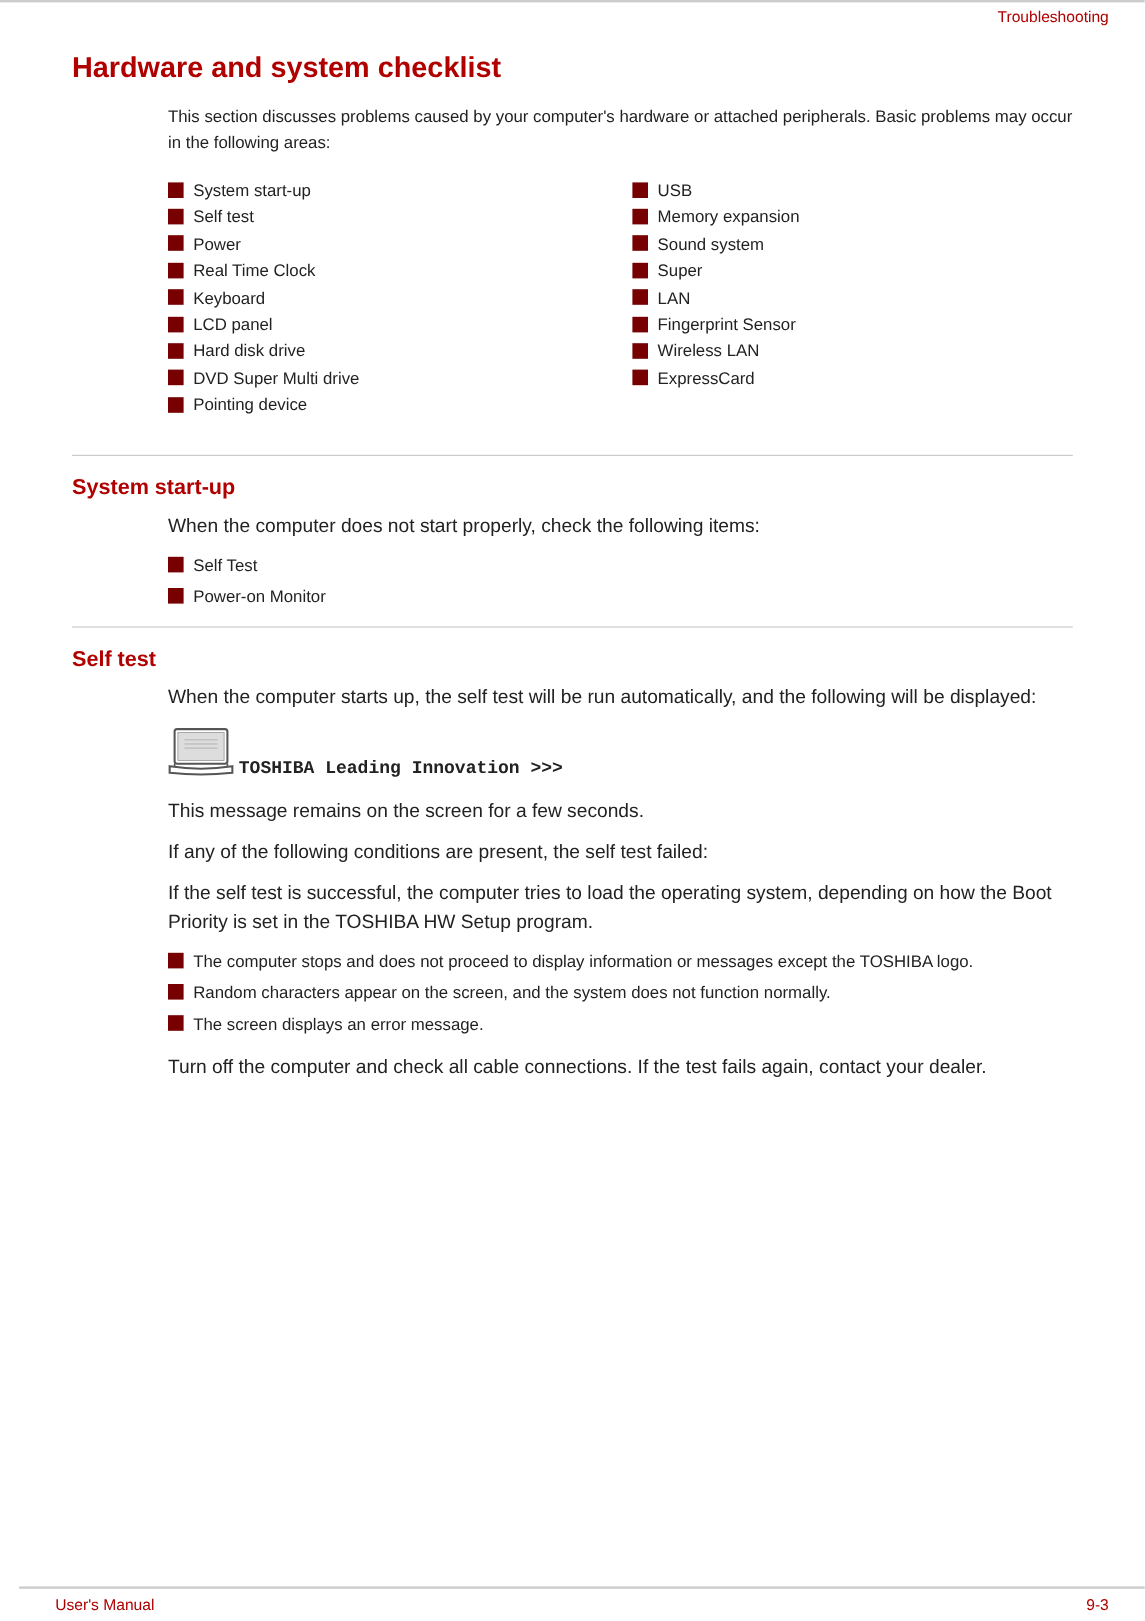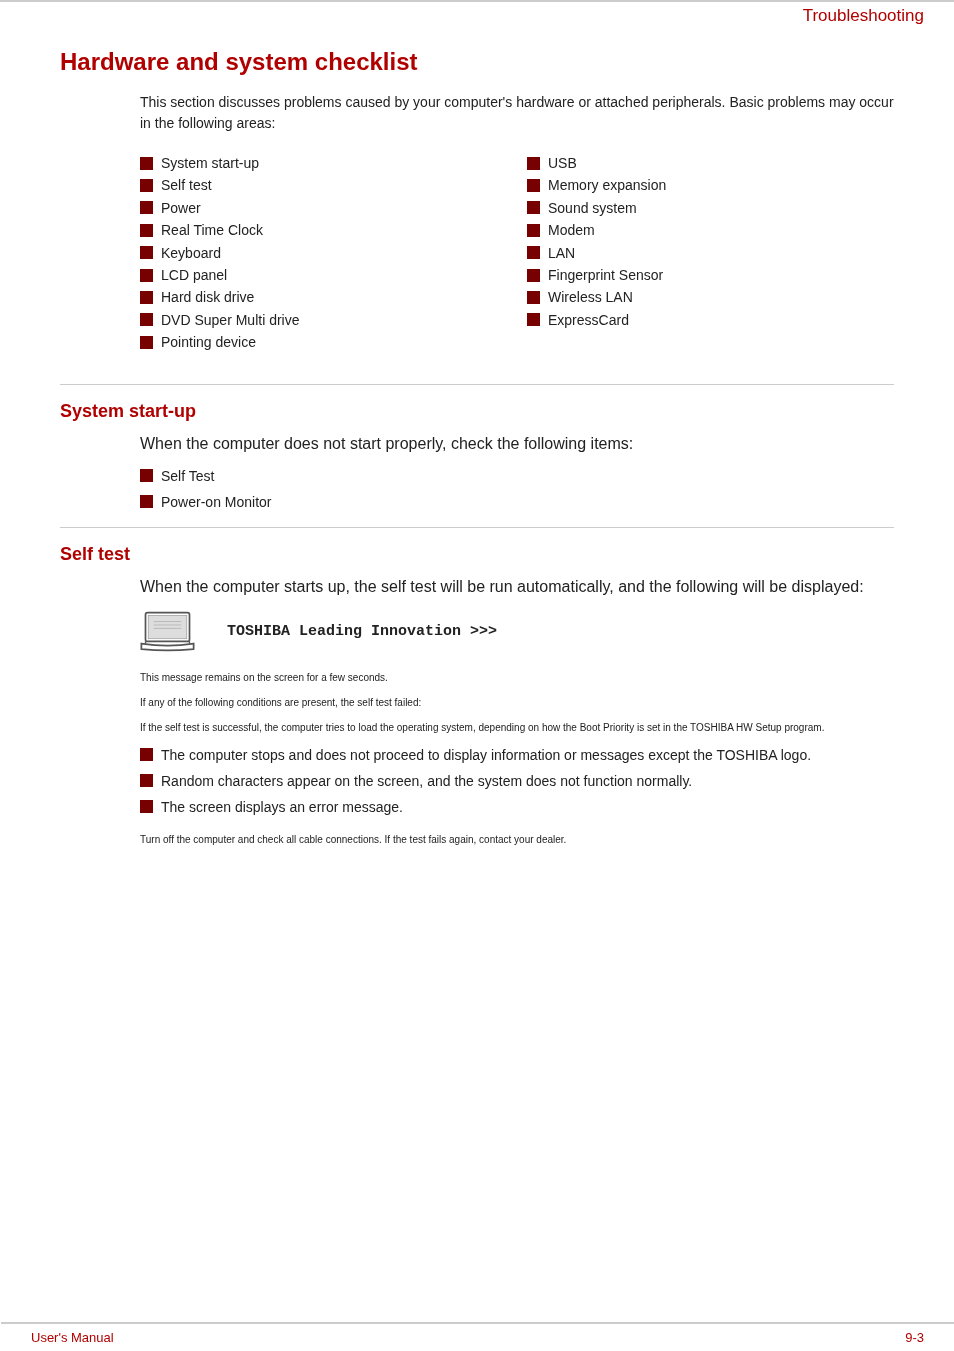--- a/index.html
+++ b/index.html
@@ -15,21 +15,21 @@
 
     .top-bar {
       border-top: 2px solid #ccc;
       display: flex;
       justify-content: flex-end;
       padding: 4px 30px 2px 30px;
     }
 
     .top-bar-text {
       color: #b00000;
-      font-size: 17px;
+      font-size: 13px;
     }
 
     .content {
       padding: 20px 60px 40px 60px;
     }
 
     .page-title {
       color: #b00000;
       font-size: 24px;
       font-weight: bold;
@@ -96,22 +96,22 @@
       line-height: 1.5;
     }
 
     .bullet-list-item .bullet {
       margin-top: 3px;
     }
 
     .code-block {
       margin-left: 80px;
       display: flex;
-      align-items: center;
-      gap: 32px;
+      align-items: flex-end;
+      gap: 4px;
       margin-bottom: 16px;
       margin-top: 8px;
     }
 
     .laptop-icon {
       width: 55px;
       height: 45px;
       flex-shrink: 0;
     }
 
@@ -119,27 +119,27 @@
       font-family: 'Courier New', Courier, monospace;
       font-size: 15px;
       font-weight: bold;
       color: #222;
     }
 
     .body-text {
       margin-left: 80px;
       margin-bottom: 10px;
       line-height: 1.5;
-      font-size: 10px;
+      font-size: 16px;
     }
 
     .footer {
       position: absolute;
       bottom: 0;
-      left: 1px;
+      left: 16px;
       right: 0;
       border-top: 2px solid #ccc;
       display: flex;
       justify-content: space-between;
       padding: 6px 30px;
     }
 
     .footer-text {
       color: #b00000;
       font-size: 13px;
@@ -213,21 +213,21 @@
         <div class="checklist-item">
           <span class="bullet"></span>
           <span>Memory expansion</span>
         </div>
         <div class="checklist-item">
           <span class="bullet"></span>
           <span>Sound system</span>
         </div>
         <div class="checklist-item">
           <span class="bullet"></span>
-          <span>Modem</span>
+          <span>Super</span>
         </div>
         <div class="checklist-item">
           <span class="bullet"></span>
           <span>LAN</span>
         </div>
         <div class="checklist-item">
           <span class="bullet"></span>
           <span>Fingerprint Sensor</span>
         </div>
         <div class="checklist-item">

